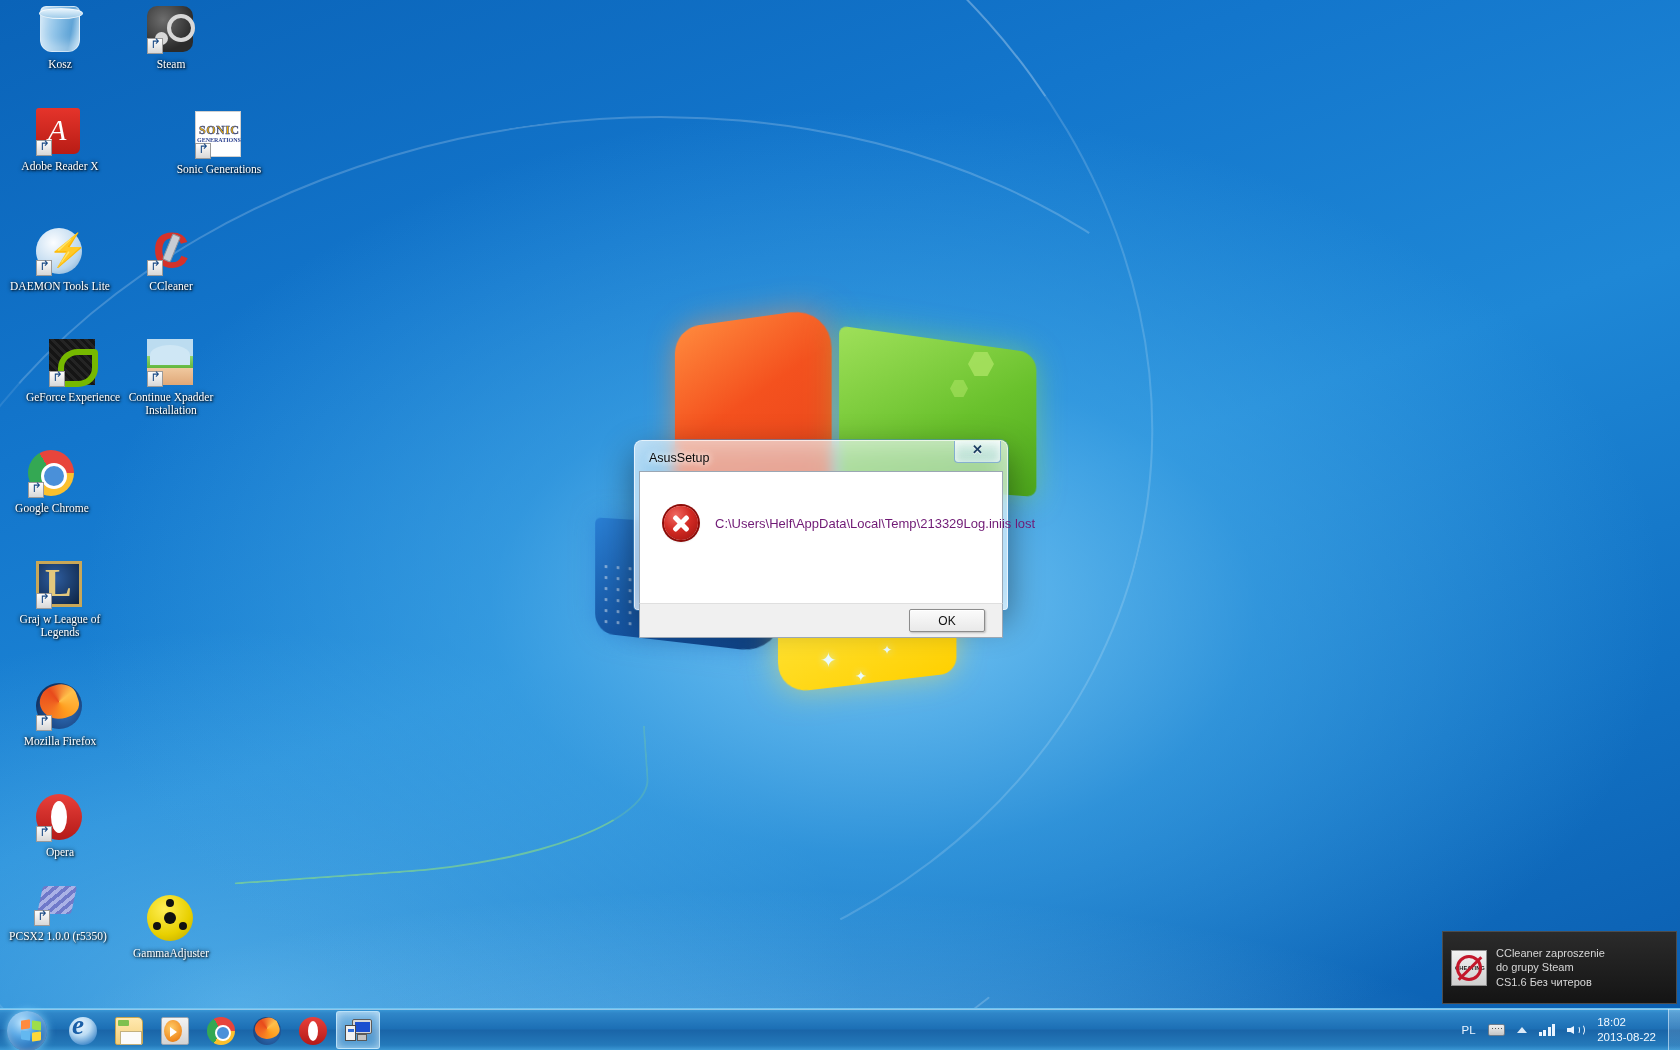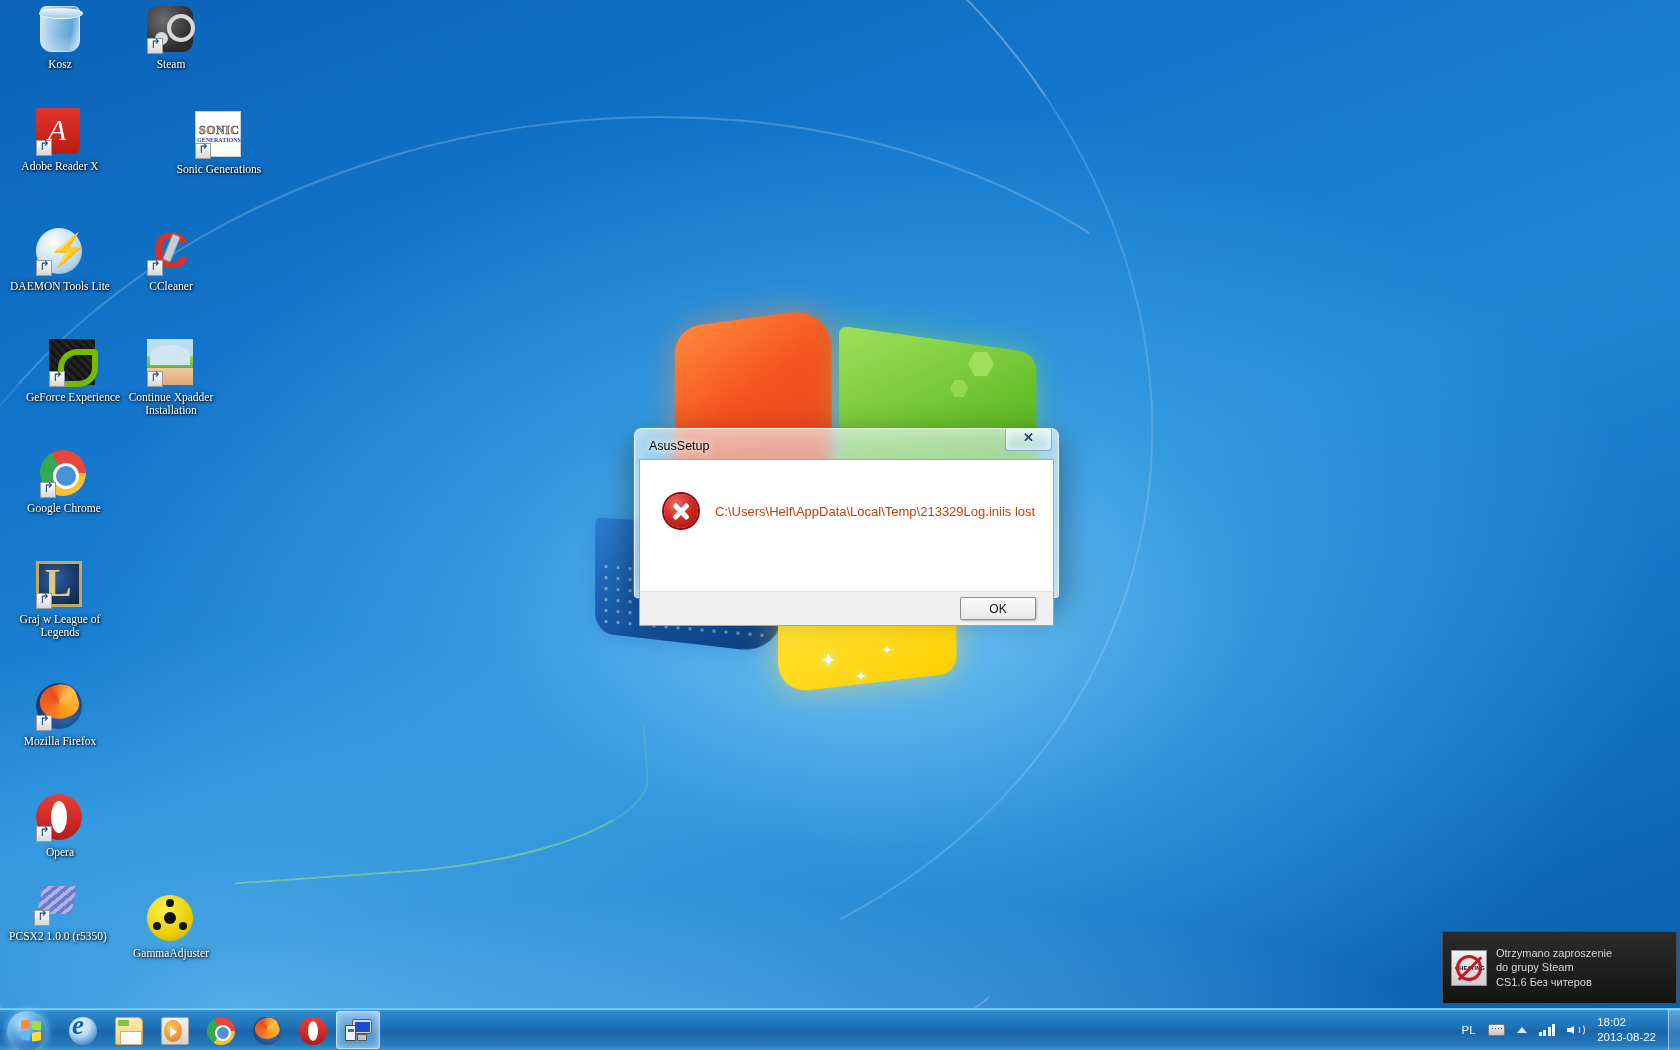--- a/index.html
+++ b/index.html
@@ -106,21 +106,21 @@
   .ic-opera:before{content:"";position:absolute;left:15px;top:7px;width:16px;height:32px;background:#fff;border-radius:50%;}
   .ic-pcsx{ width:46px;height:46px; }
   .ic-pcsx:before{content:"";position:absolute;left:6px;top:8px;width:34px;height:28px;
     background:repeating-linear-gradient(135deg,#6f79c9 0 4px,#aab2e6 4px 8px);transform:skewX(-12deg);border-radius:3px;}
   .ic-gamma{ width:46px;height:46px;border-radius:50%;background:radial-gradient(circle at 38% 30%,#ffee55,#e8d000 60%,#b9a400);}
   .ic-gamma:before{content:"";position:absolute;left:17px;top:17px;width:12px;height:12px;background:#111;border-radius:50%;
     box-shadow:0 -15px 0 -2px #111, 13px 8px 0 -2px #111, -13px 8px 0 -2px #111;}
 
   
   #dialog{
-    position:absolute; left:634px; top:428px; width:425px; height:170px;
+    position:absolute; left:634px; top:440px; width:374px; height:170px;
     border-radius:8px 8px 4px 4px;
     background:rgba(225,242,252,.55);
     border:1px solid rgba(255,255,255,.75);
     box-shadow:0 0 0 1px rgba(70,140,200,.55), 0 12px 34px rgba(0,0,0,.45), inset 0 0 28px rgba(255,255,255,.55);
     backdrop-filter:blur(6px);
     padding:4px;
   }
   #title-bar{ height:26px; position:relative; padding:3px 0 0 10px; }
   #title-text{ font-size:12.5px; color:#0b0b0b; text-shadow:0 0 6px rgba(255,255,255,.95),0 0 10px rgba(255,255,255,.8); }
   #close-btn{
@@ -143,21 +143,21 @@
     background:radial-gradient(circle at 35% 28%,#ef6a63 0%,#d32b24 45%,#9d100c 100%);
     box-shadow:0 0 0 2px #8c0b08, 0 1px 3px rgba(0,0,0,.4);
     position:relative; flex:none;
   }
   #err-icon:before,#err-icon:after{
     content:""; position:absolute; left:7px; top:15px; width:20px; height:5px;
     background:#fff; border-radius:2px;
   }
   #err-icon:before{ transform:rotate(45deg); }
   #err-icon:after{ transform:rotate(-45deg); }
-  #msg-text{ margin-left:17px; font-size:13px; color:#c2410c; white-space:nowrap; }
+  #msg-text{ margin-left:17px; font-size:13px; color:#701a75; white-space:nowrap; }
   #dlg-footer{
     height:35px; background:#f0f0f0; border:1px solid #9ba7b4; border-top:1px solid #dfdfdf;
     display:flex; align-items:center; justify-content:flex-end; padding-right:17px;
   }
   #ok-btn{
     width:76px; height:23px; font-size:12px; color:#111;
     background:linear-gradient(#fbfbfb,#e9e9e9);
     border:1px solid #8c8c8c; border-radius:2px;
     box-shadow:inset 0 1px 0 #fff, 1px 1px 2px rgba(0,0,0,.22);
     cursor:pointer; font-family:"Liberation Sans",sans-serif;
@@ -341,21 +341,21 @@
         </div>
         <div class="lbl">GeForce Experience</div>
       </div>
       <div class="dicon" style="left: 119px; top: 339px;">
         <div class="glyph">
           <div class="ic-xpad"></div>
           <div class="shortcut-arrow"></div>
         </div>
         <div class="lbl">Continue Xpadder Installation</div>
       </div>
-      <div class="dicon" style="left: 12px; top: 450px;">
+      <div class="dicon" style="left: 0; top: 450px;">
         <div class="glyph">
           <div class="ic-chrome"></div>
           <div class="shortcut-arrow"></div>
         </div>
         <div class="lbl">Google Chrome</div>
       </div>
       <div class="dicon" style="left: 8px; top: 561px;">
         <div class="glyph">
           <div class="ic-lol"></div>
           <div class="shortcut-arrow"></div>
@@ -409,21 +409,21 @@
     </div>
   </div>
 
   <div id="toast">
     <div id="toast-icon">
       <div class="word">CHEATING</div>
       <div class="ring"></div>
       <div class="slash"></div>
     </div>
     <div id="toast-text">
-      <div>Otrzymano zaproszenie</div>
+      <div>CCleaner zaproszenie</div>
       <div>do grupy Steam</div>
       <div>CS1.6  Без читеров</div>
     </div>
   </div>
 
   <div id="taskbar">
     <div id="start-orb">
       <div class="orb">
         <div class="flag">
           <div class="fq fq1"></div>

